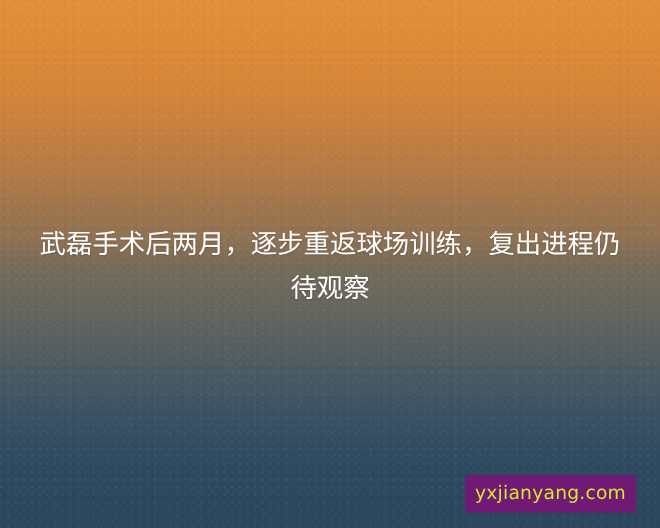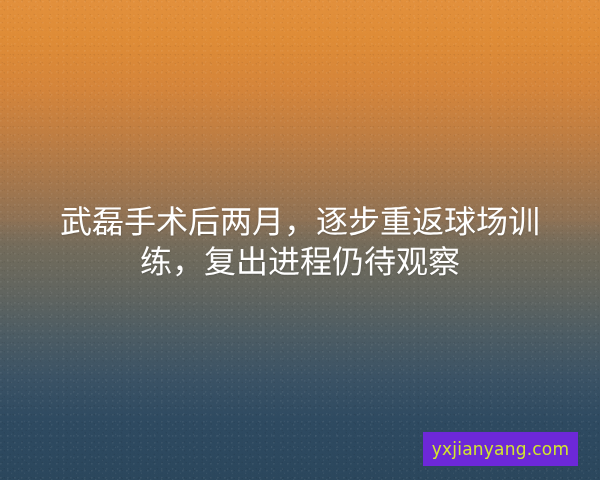--- a/index.html
+++ b/index.html
@@ -79,37 +79,37 @@
   }
 
   
   .headline {
     position: absolute;
     left: 30px;
     right: 30px;
     top: 202px;
     margin: 0;
     color: #ffffff;
-    font-size: 32px;
+    font-size: 24px;
     line-height: 40px;
     font-weight: 400;
     text-align: center;
     letter-spacing: 0px;
     text-shadow: 0 1px 2px rgba(0,0,0,0.18);
     white-space: pre-wrap;
   }
 
   
   .watermark-badge {
     position: absolute;
     left: 423px;
     top: 432px;
     width: 155px;
     height: 34px;
-    background: #6d28d9;
+    background: #701a75;
     display: flex;
     align-items: center;
     justify-content: center;
   }
   .watermark-text {
     color: #d3e82b;
     font-size: 17px;
     font-weight: 400;
     letter-spacing: 0.2px;
     font-family: "DejaVu Sans", "Liberation Sans", sans-serif;

